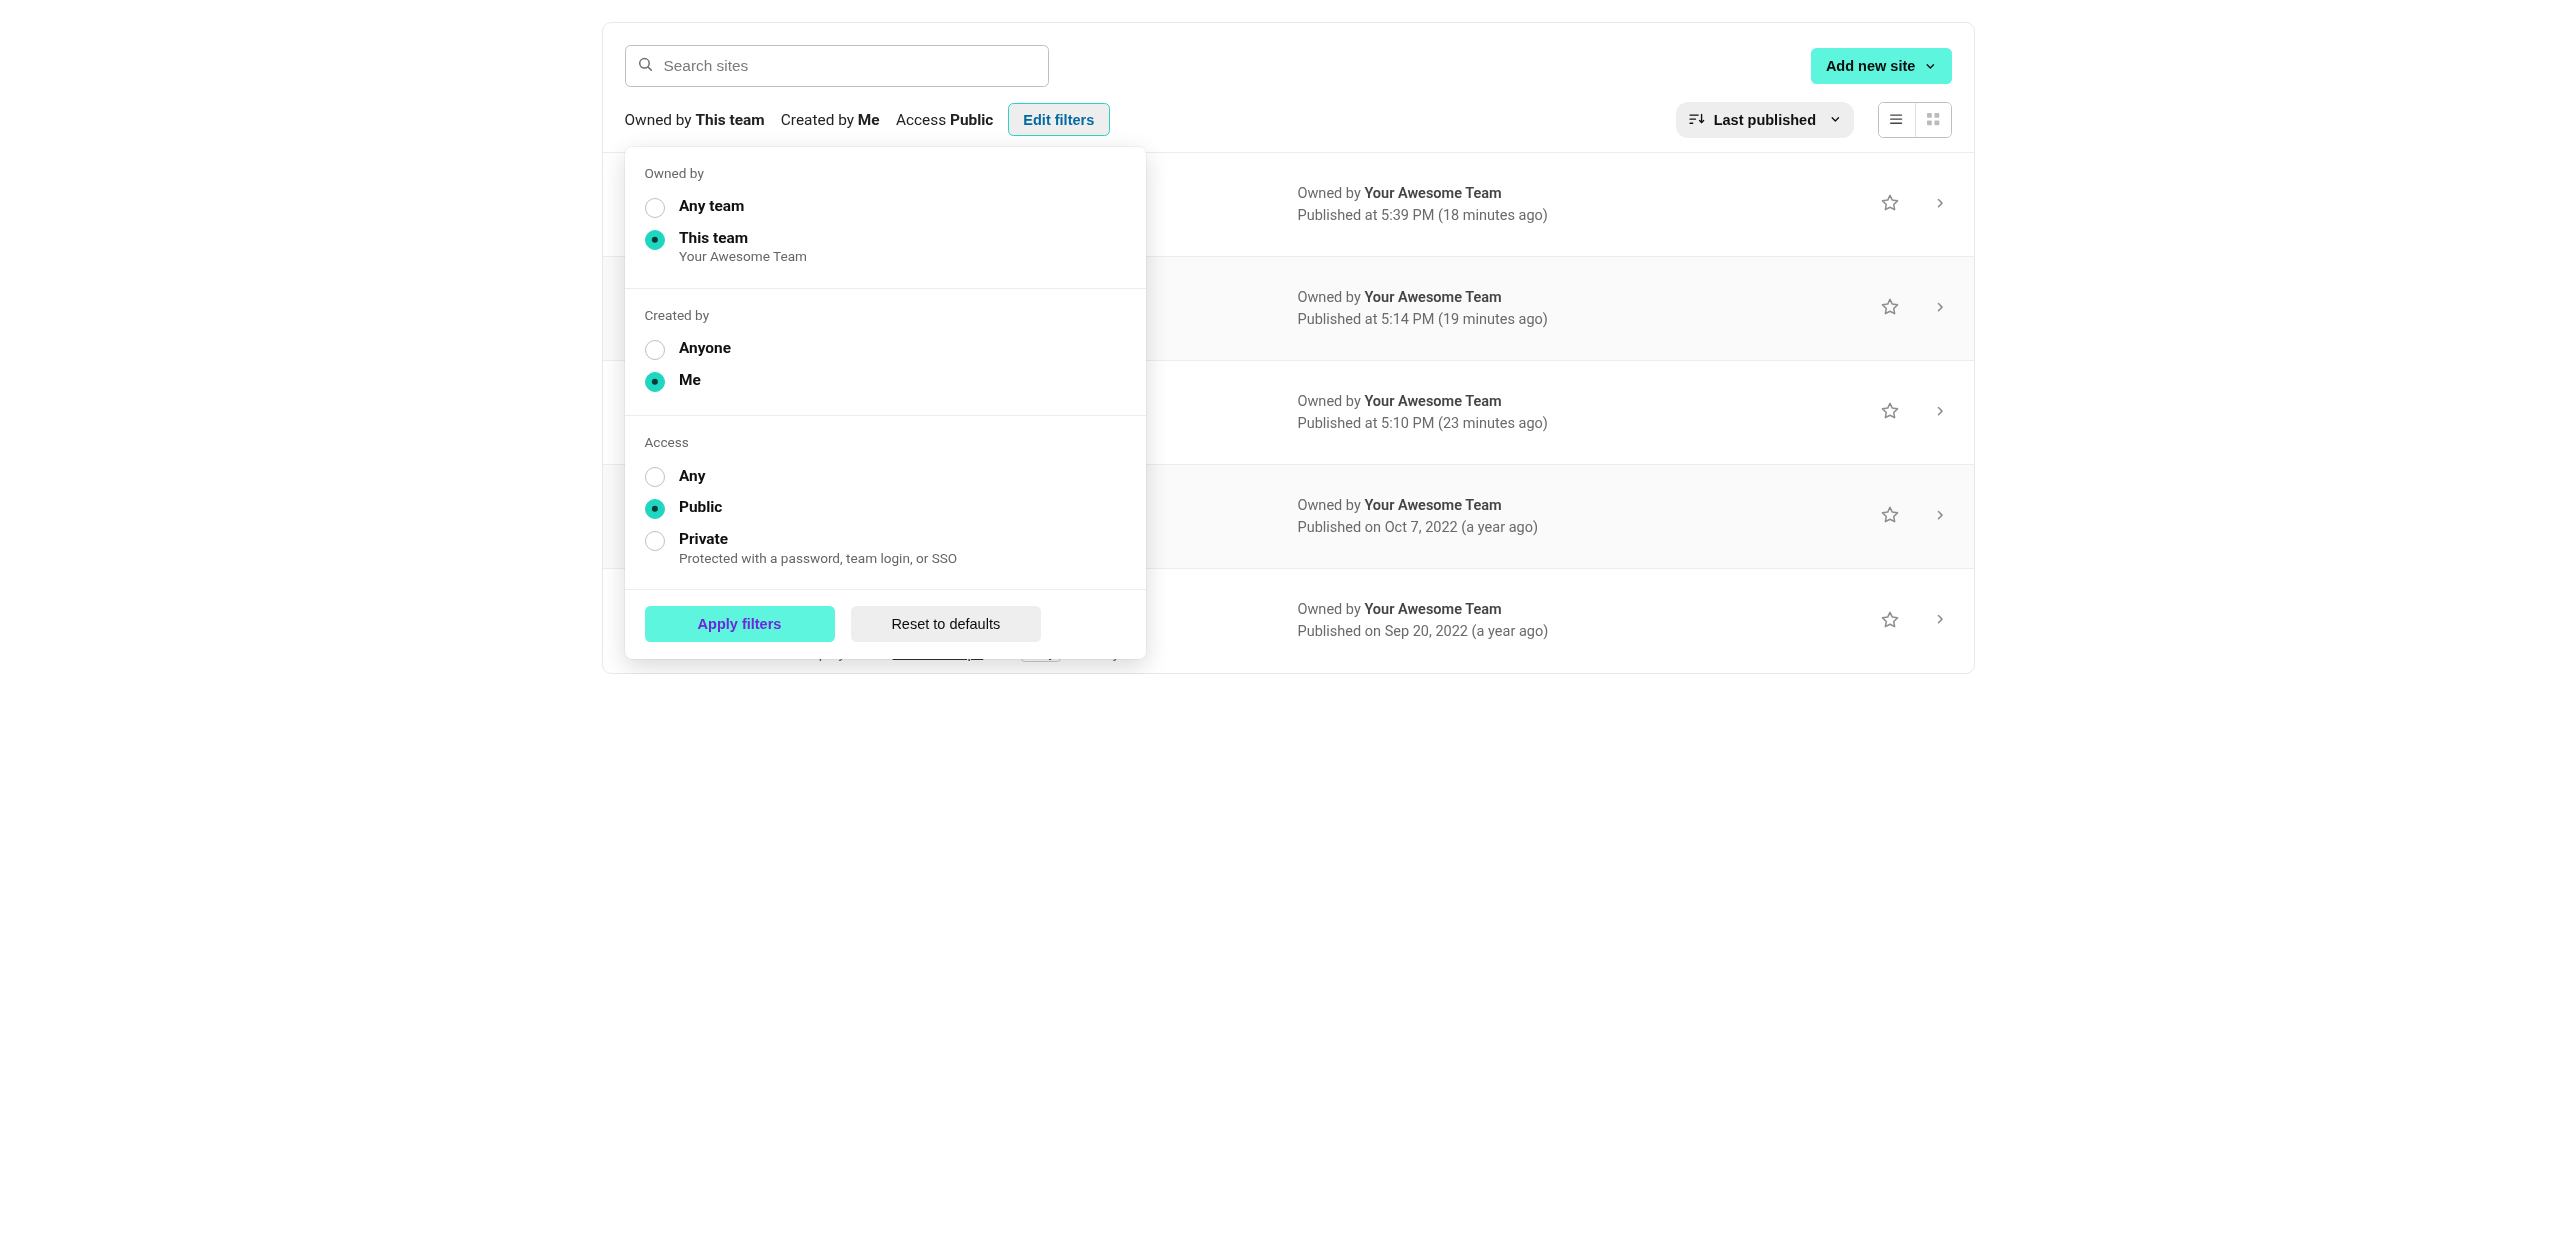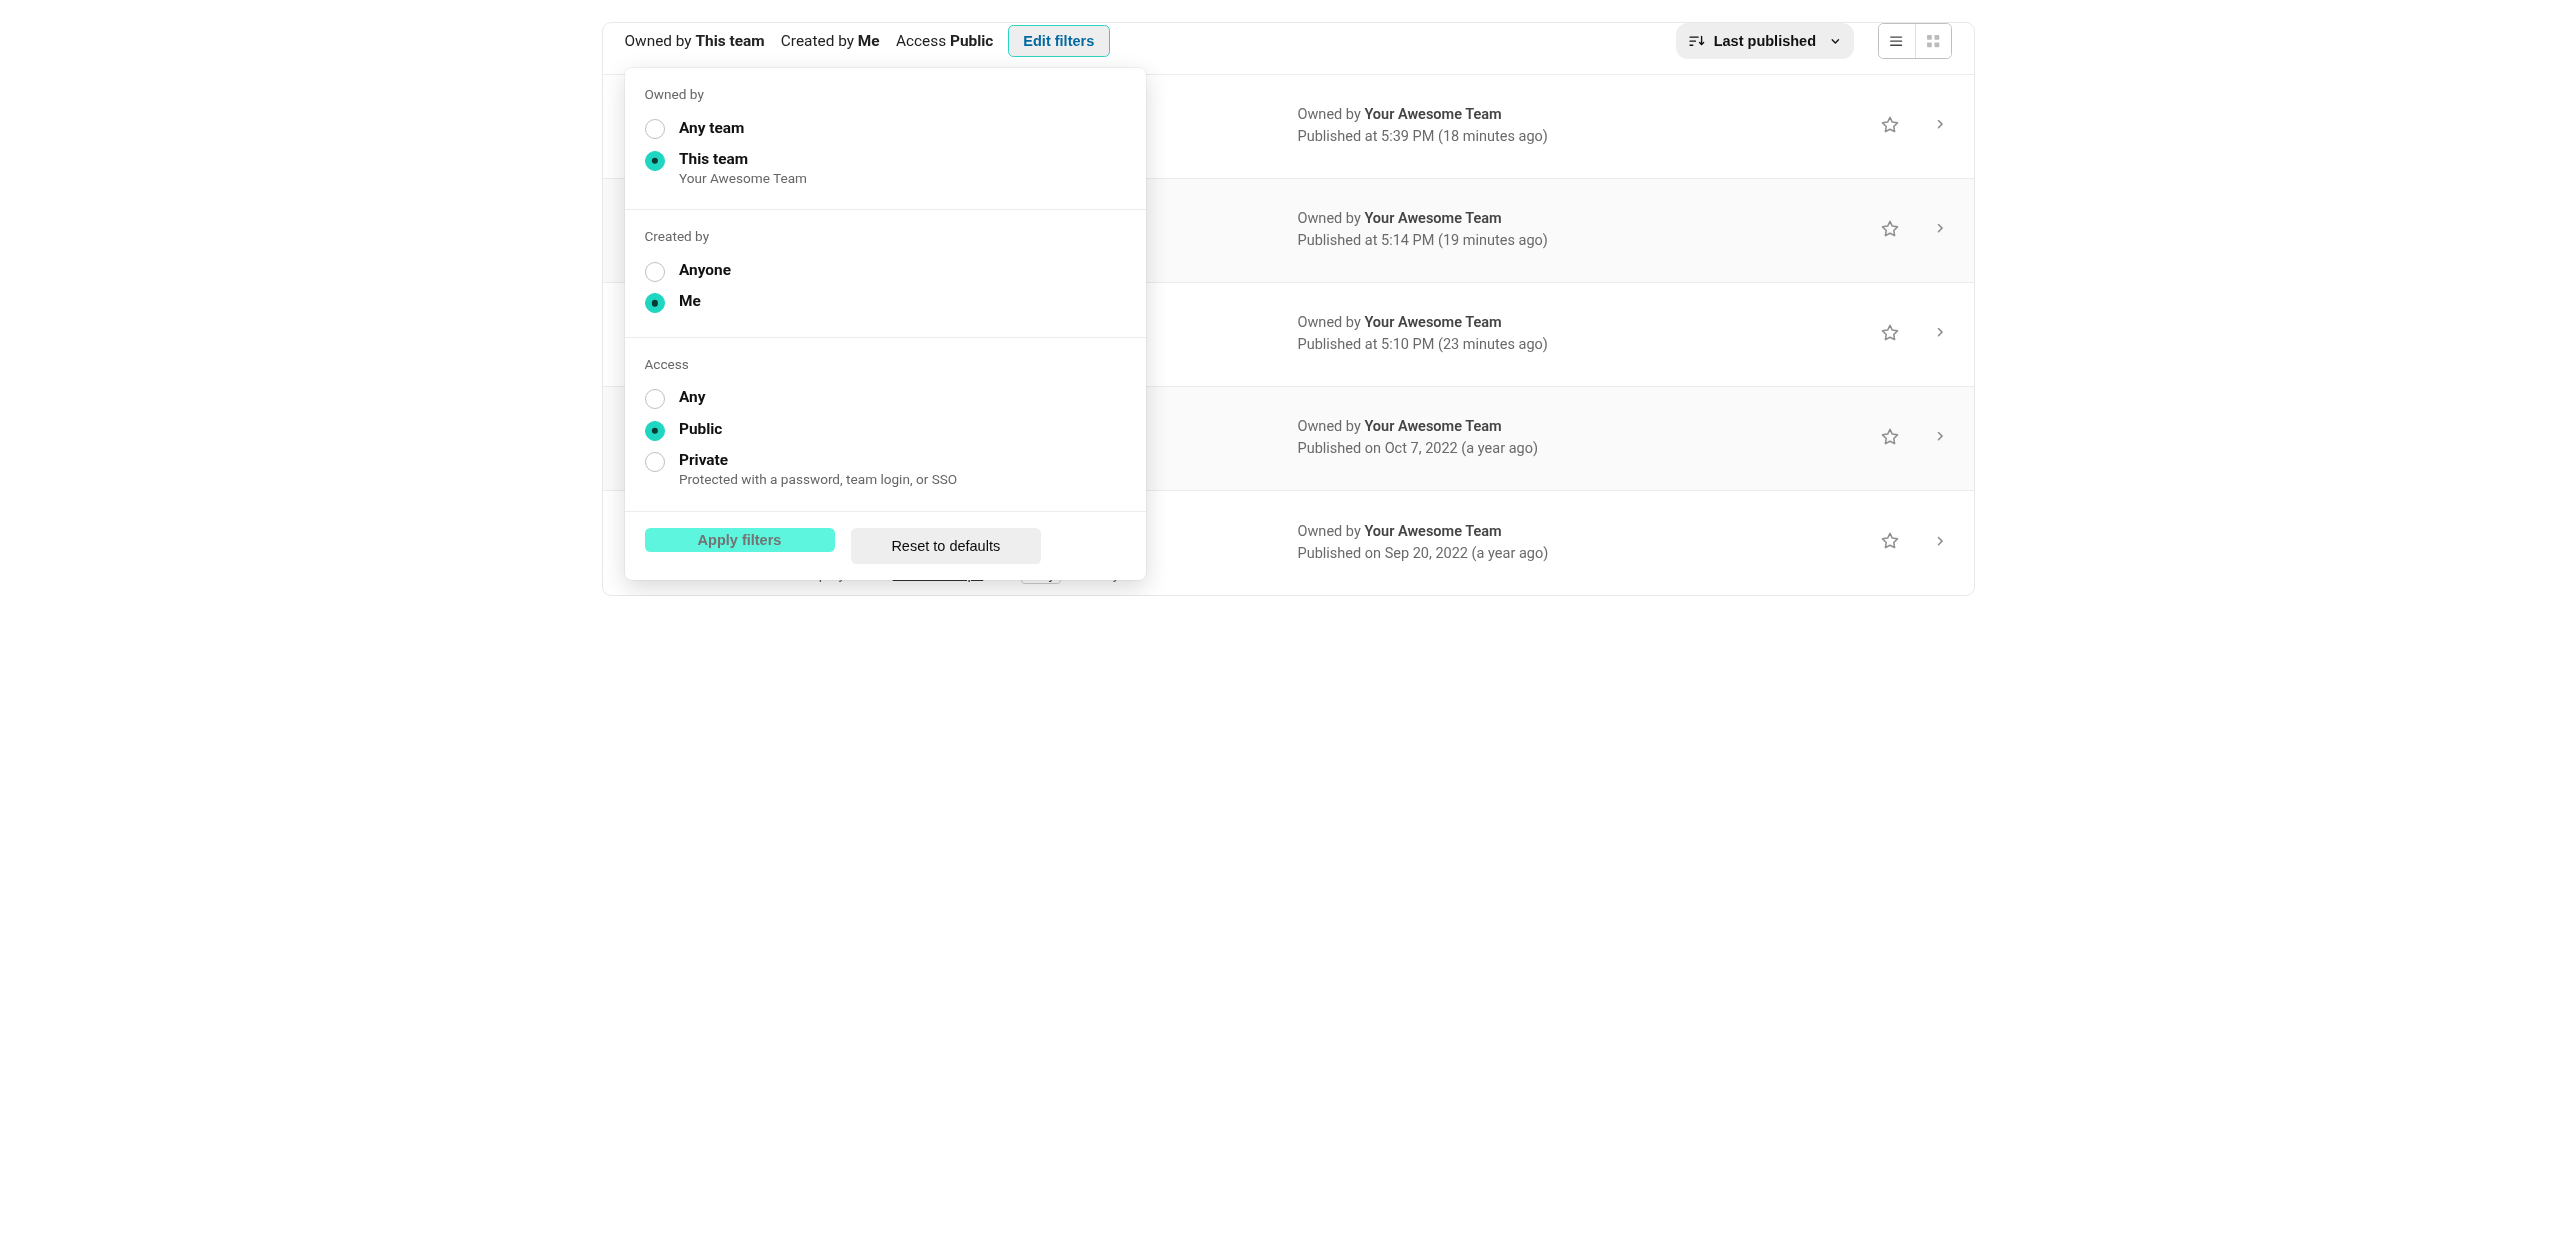--- a/index.html
+++ b/index.html
@@ -36,21 +36,21 @@
   .pop-section:last-of-type { border-bottom: none; }
   .pop-label { font-size: 13.6px; color: #666; margin-bottom: 11px; }
   .radio-row { display: flex; align-items: flex-start; gap: 14.5px; padding: 5.4px 0; cursor: pointer; }
   .radio { width: 20px; height: 20px; border: 1.8px solid #bfbfbf; border-radius: 50%; flex: none; margin-top: 0.9px; background: #fff; position: relative; }
   .radio.checked { border-color: #1fd6c1; background: #1fd6c1; }
   .radio.checked::after { content: ""; position: absolute; left: 50%; top: 50%; width: 6.3px; height: 6.3px; background: #0a3a36; border-radius: 50%; transform: translate(-50%, -50%); }
   .radio-text { display: flex; flex-direction: column; }
   .radio-title { font-weight: 700; font-size: 15.4px; color: #111; }
   .radio-sub { font-size: 13.6px; color: #666; margin-top: 1.8px; }
   .pop-actions { display: flex; gap: 16.3px; padding: 16.3px 20px; }
-  .btn-primary { flex: none; background: #5df5de; color: #737373; border: none; border-radius: 5.4px; height: 24px; padding: 0 22px; font-size: 14.5px; font-weight: 700; cursor: pointer; min-width: 190px; }
+  .btn-primary { flex: none; background: #5df5de; color: #6d28d9; border: none; border-radius: 5.4px; height: 36px; padding: 0 22px; font-size: 14.5px; font-weight: 700; cursor: pointer; min-width: 190px; }
   .btn-secondary { flex: none; background: #eee; color: #0c0c0d; border: none; border-radius: 5.4px; height: 36px; padding: 0 22px; font-size: 14.5px; font-weight: 400; cursor: pointer; min-width: 190px; }
 
   
   .site-list { border-top: 0.9px solid #ececec; }
   .site-row { display: flex; align-items: center; height: 104px; padding: 0 22px; border-bottom: 0.9px solid #ececec; position: relative; }
   .site-row:nth-child(even) { background: #fafafa; }
   .site-info { position: absolute; left: 695px; right: 91px; top: 50%; transform: translateY(-50%); }
   .owned-line { font-size: 14.5px; color: #6a6a6a; }
   .owned-line b { color: #444; font-weight: 600; }
   .pub-line { font-size: 14.5px; color: #6a6a6a; margin-top: 5.4px; }
@@ -60,20 +60,38 @@
   .deploys-line { position: absolute; left: 199px; bottom: 11px; font-size: 14.5px; color: #666; display: flex; align-items: center; gap: 5.4px; }
   .deploys-line a { color: #333; text-decoration: underline; }
   .eleventy-badge { font-size: 11.8px; font-family: ui-monospace, Menlo, monospace; color: #333; border: 0.9px solid #ccc; border-radius: 3.6px; padding: 0.9px 4.5px; }
 </style>
 </head>
 <body>
 
 <div class="viewport">
   <div class="panel">
 
+    <div class="topbar">
+      <div class="search-wrap">
+        <span class="search-icon">
+          <svg width="16.3" height="16.3" viewBox="0 0 24 24" fill="none" stroke="currentColor" stroke-width="2.2" stroke-linecap="round" stroke-linejoin="round">
+              <circle cx="11" cy="11" r="7"></circle>
+              <line x1="21" y1="21" x2="16.65" y2="16.65"></line>
+            </svg>
+        </span>
+        <input class="search-input" type="text" placeholder="Search sites" style="">
+      </div>
+      <div class="topbar-spacer"></div>
+      <button class="add-btn">
+        <span>Add new site</span>
+        <svg viewBox="0 0 24 24" fill="none" stroke="currentColor" stroke-width="2.5" stroke-linecap="round" stroke-linejoin="round">
+            <polyline points="6 9 12 15 18 9"></polyline>
+          </svg>
+      </button>
+    </div>
 
     <div class="filterbar">
       <div class="filter-summary">
         <span>
           <span>Owned by</span>
           <b>This team</b>
         </span>
         <span>
           <span>Created by</span>
           <b>Me</b>

